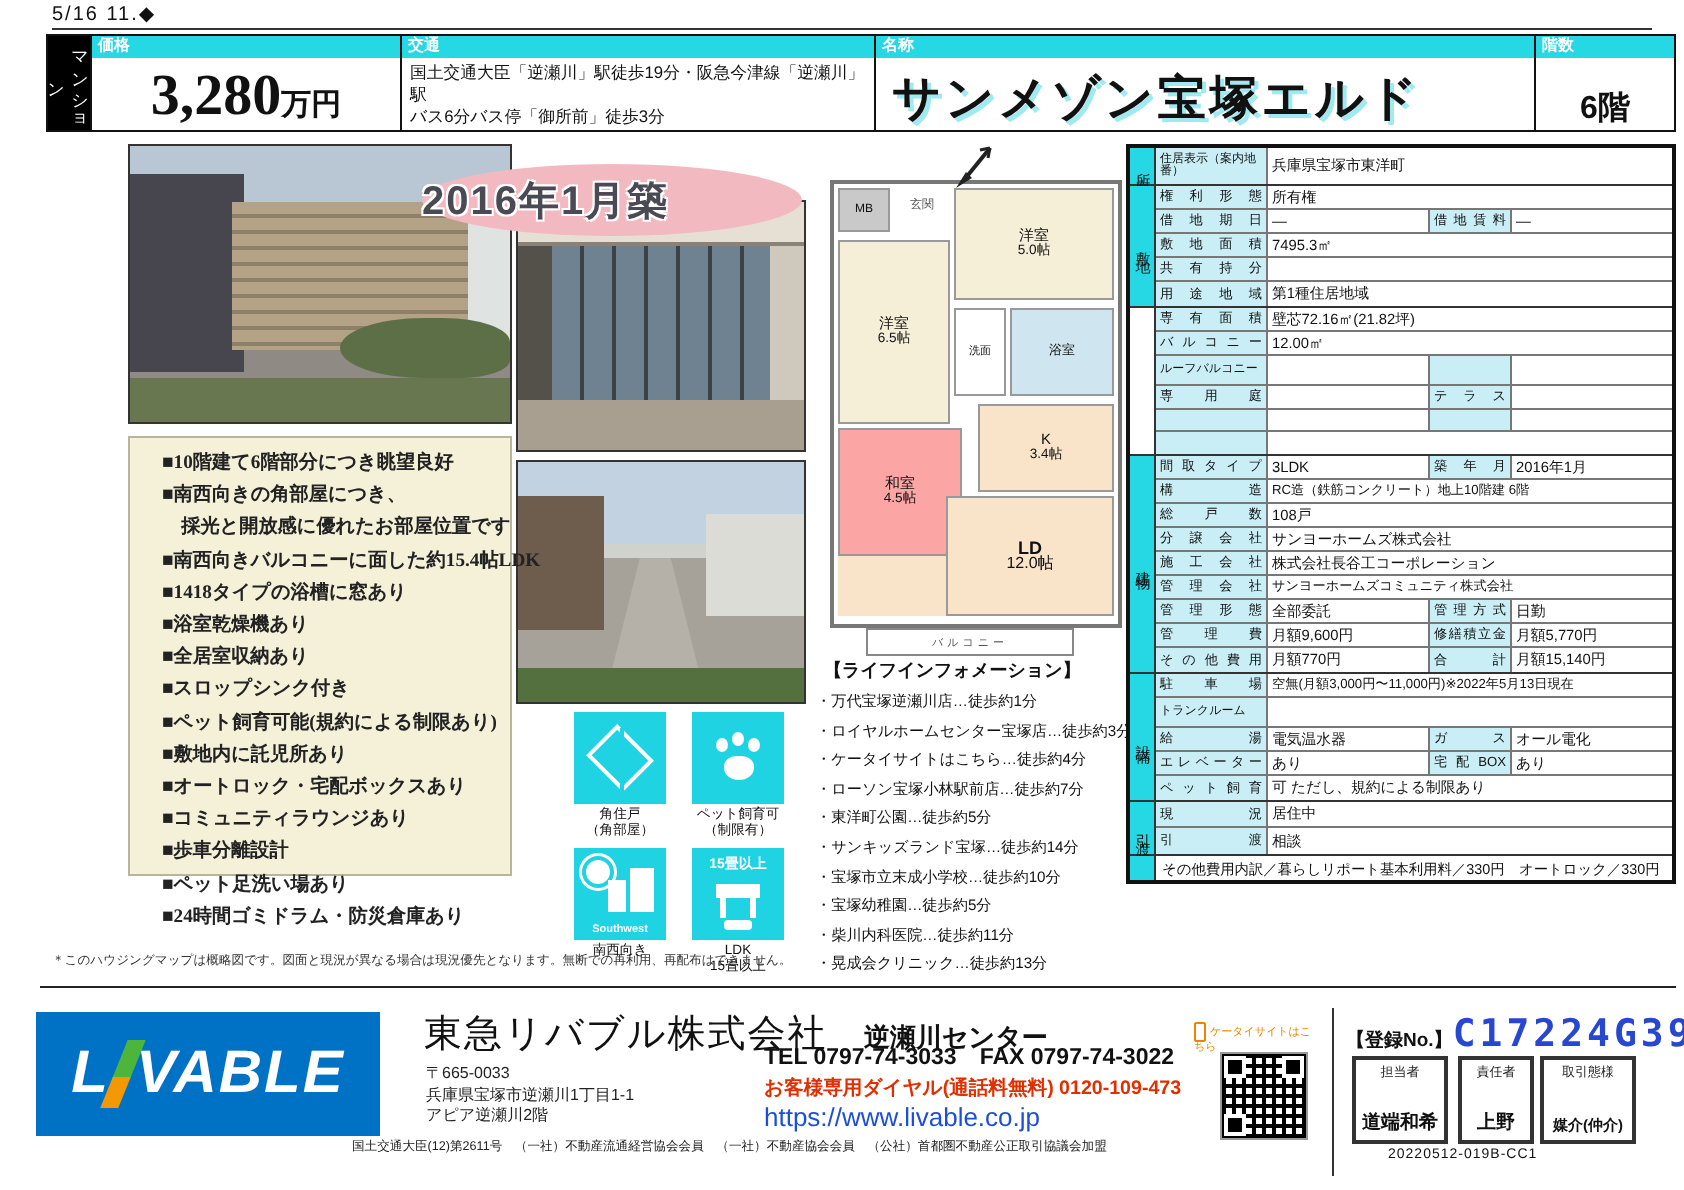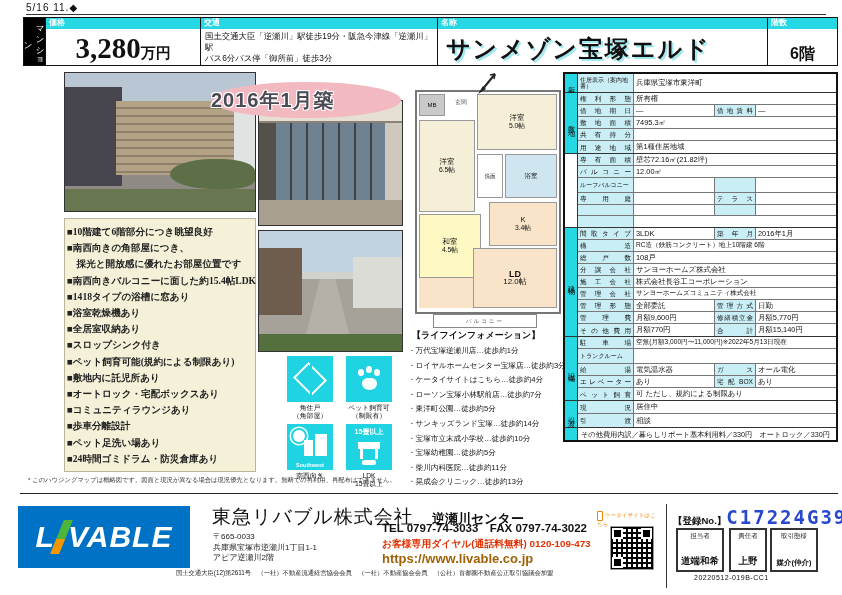--- a/index.html
+++ b/index.html
@@ -44,40 +44,40 @@
   .ps-left{left:0;top:14%;width:30%;height:56%;background:#6e5c4c}
   .ps-right{left:66%;top:22%;width:34%;height:42%;background:#dcdcd6}
   .ps-road{left:30%;top:40%;width:36%;height:60%;background:#b5b1a8;clip-path:polygon(35% 0,65% 0,100% 100%,0 100%)}
   .ps-bush{left:0;top:86%;width:100%;height:14%;background:#55703f}
 
   
   .badge{left:211px;top:82px;width:190px;height:36px;background:#f3b9c0;border-radius:50%;display:flex;align-items:center;justify-content:flex-start;z-index:5}
   .badge span{font-size:20px;font-weight:bold;color:#4a4a55;text-shadow:1px 1px 0 #fff,-1px -1px 0 #fff,1px -1px 0 #fff,-1px 1px 0 #fff;letter-spacing:1px}
 
   
-  .features{left:64px;top:218px;width:192px;height:254px;background:#f4f1d8;border:1px solid #b9b49a;padding:5px 2px;font-family:"Liberation Serif","DejaVu Serif",serif}
+  .features{left:64px;top:218px;width:192px;height:220px;background:#f4f1d8;border:1px solid #b9b49a;padding:5px 16px;font-family:"Liberation Serif","DejaVu Serif",serif}
   .feat-line{font-size:9.6px;font-weight:bold;line-height:16.2px;white-space:nowrap;color:#222}
   .map-note{left:26px;top:476px;width:540px;font-size:6.3px;color:#333;white-space:nowrap}
 
   
   .plan{left:413px;top:86px;width:150px;height:252px}
   .plan .wall{left:2px;top:4px;width:146px;height:224px;border:2px solid #777;background:#fff}
   .room{position:absolute;border:1px solid #999;display:flex;flex-direction:column;align-items:center;justify-content:center;text-align:center}
   .rname{font-size:7.5px;line-height:8px}
   .rsize{font-size:6.8px;line-height:8px}
   .room-mb{left:6px;top:8px;width:26px;height:22px;background:#c9c9c9}
   .room-mb .rname{font-size:6px}
   .lbl-entrance{left:42px;top:12px;font-size:6px;color:#555;position:absolute}
   .room-w2{left:64px;top:8px;width:80px;height:56px;background:#f6efd8}
   .room-w1{left:6px;top:34px;width:56px;height:92px;background:#f6efd8}
   .room-wash{left:64px;top:68px;width:26px;height:44px;background:#fff}
   .room-wash .rname{font-size:5.5px}
   .room-bath{left:92px;top:68px;width:52px;height:44px;background:#cfe6f0}
   .room-bath .rname{font-size:6.5px}
-  .room-j{left:6px;top:128px;width:62px;height:64px;background:#fef9c3}
+  .room-j{left:6px;top:128px;width:62px;height:64px;background:#fca5a5}
   .room-k{left:76px;top:116px;width:68px;height:44px;background:#f9e4ca}
   .room-ld{left:60px;top:162px;width:84px;height:60px;background:#f9e4ca}
   .room-ld .rname{font-size:9px;font-weight:bold}
   .room-ld .rsize{font-size:8px}
   .room-ld2{left:6px;top:192px;width:56px;height:30px;background:#f9e4ca;border:none}
   .balcony{left:20px;top:228px;width:104px;height:14px;border:1px solid #888;display:flex;align-items:center;justify-content:center}
   .balcony span{font-size:5.5px;color:#555;letter-spacing:2px}
   .compass{left:474px;top:70px;width:26px;height:26px;z-index:6}
 
   
@@ -127,21 +127,21 @@
   .foot-rule{left:20px;top:493px;width:818px;height:1px;background:#222}
   .logo{left:18px;top:506px;width:172px;height:62px;background:#0072c6;display:flex;align-items:center;justify-content:center}
   .logo-inner{display:flex;align-items:center}
   .logo-l{color:#fff;font-size:30px;font-weight:bold;font-style:italic;letter-spacing:1px}
   .logo-stripe{width:9px;height:34px;margin:0 2px;transform:skewX(-22deg);background:linear-gradient(180deg,#4db53c 0 55%,#f39800 55% 100%)}
   .company{left:212px;top:504px;font-size:19px;font-weight:normal;letter-spacing:1px}
   .branch{left:432px;top:510px;font-size:13px;font-weight:bold}
   .addr{left:213px;top:532px;font-size:8px;line-height:10.5px;color:#222}
   .telfax{left:382px;top:521px;font-size:11.5px;font-weight:bold}
   .tollfree{left:382px;top:538px;font-size:9.8px;font-weight:bold;color:#e03000}
-  .url{left:382px;top:551px;font-size:13px;font-weight:bold;color:#a16207}
+  .url{left:382px;top:551px;font-size:13px;font-weight:normal;color:#1d4ed8}
   .license{left:176px;top:569px;width:470px;font-size:6.3px;color:#222;white-space:nowrap}
   .mobile-note{left:597px;top:511px;width:64px;font-size:5.5px;color:#f08300;line-height:6px}
   .phone-icon{display:inline-block;width:6px;height:10px;border:1px solid #f08300;border-radius:1px;vertical-align:middle;margin-right:2px}
   .qr{left:610px;top:526px;width:44px;height:44px;border:1px solid #999;background:
       repeating-linear-gradient(0deg,#000 0 2px,transparent 2px 5px),
       repeating-linear-gradient(90deg,#000 0 2px,#fff 2px 5px)}
   .qr i{position:absolute;width:11px;height:11px;background:#000;box-shadow:inset 0 0 0 2px #fff,inset 0 0 0 4px #000}
   .qr .c1{left:1px;top:1px}.qr .c2{right:1px;top:1px}.qr .c3{left:1px;bottom:1px}
   .vdiv{left:666px;top:504px;width:1px;height:84px;background:#333}
   .regno{left:673px;top:506px;white-space:nowrap}

